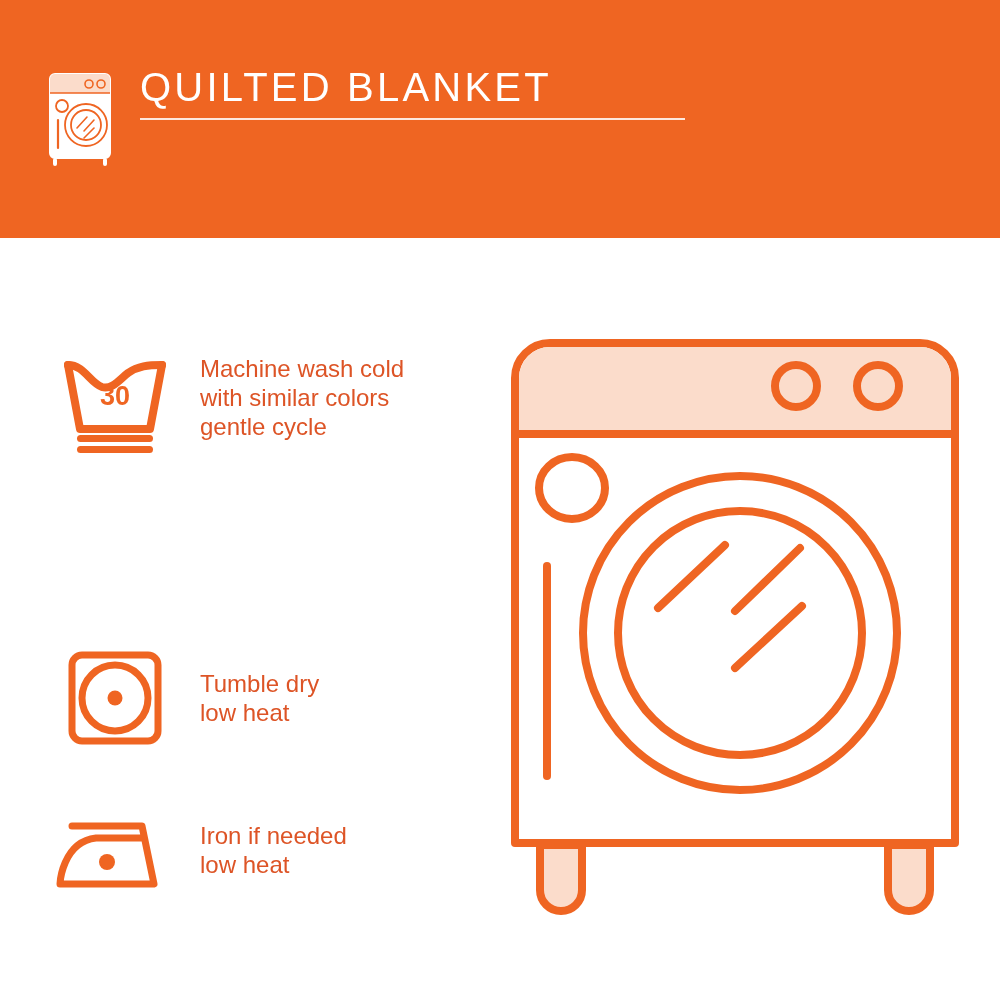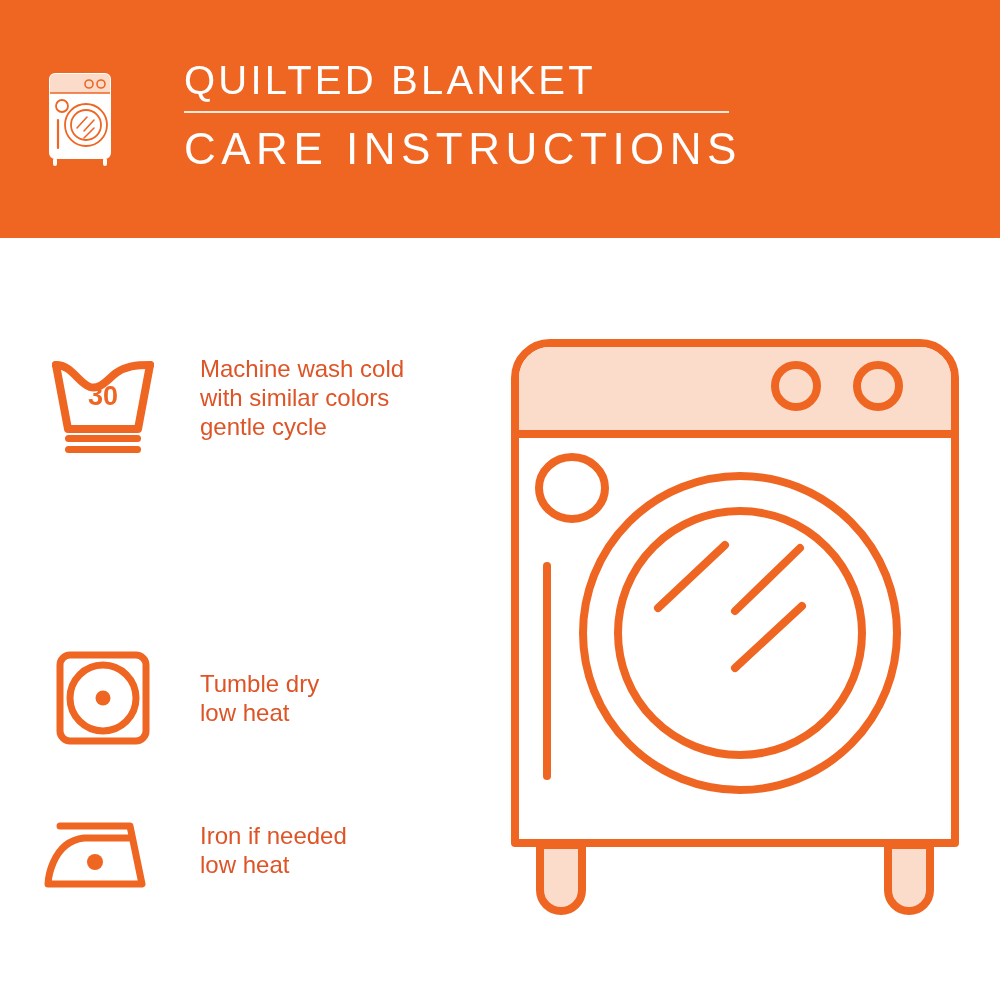--- a/index.html
+++ b/index.html
@@ -13,21 +13,21 @@
 
   
   .header{
     position:absolute;left:0;top:0;width:1000px;height:238px;
     background:#ef6522;
   }
   .header-logo{
     position:absolute;left:44px;top:68px;width:72px;height:104px;
   }
   .header-text{
-    position:absolute;left:140px;top:57px;width:620px;margin-left:44px;
+    position:absolute;left:140px;top:64px;width:620px;
   }
   .title-line1{
     color:#ffffff;
     font-size:40px;
     font-weight:300;
     letter-spacing:3.2px;
     line-height:46px;
     white-space:nowrap;
     font-family:"Liberation Sans", sans-serif;
   }
@@ -48,21 +48,21 @@
     font-family:"Liberation Sans", sans-serif;
   }
 
   
   .care-list{position:absolute;left:0;top:238px;width:470px;height:762px;}
   .care-row{
     position:absolute;left:0;width:470px;height:150px;
     display:flex;align-items:flex-start;
   }
   .care-icon{
-    position:absolute;left:38px;
+    position:absolute;left:50px;
     width:130px;height:120px;
     display:flex;align-items:center;
   }
   .care-text{
     position:absolute;left:200px;
     color:#dd5426;
     font-size:24px;
     line-height:29px;
     font-weight:400;
     font-family:"Liberation Sans", sans-serif;
@@ -106,21 +106,20 @@
         <line x1="40" y1="63" x2="50" y2="52" stroke="#ef6522" stroke-width="1.6" stroke-linecap="round"></line>
         <line x1="40" y1="70" x2="50" y2="60" stroke="#ef6522" stroke-width="1.6" stroke-linecap="round"></line>
         <rect x="9" y="90" width="4" height="8" rx="2" fill="#ffffff"></rect>
         <rect x="59" y="90" width="4" height="8" rx="2" fill="#ffffff"></rect>
       </svg>
     </div>
 
     <div class="header-text">
       <div class="title-line1">QUILTED BLANKET</div>
       <div class="title-rule"></div>
-      <div class="title-line2">CARE INSTRUCTIONS</div>
     </div>
   </div>
 
   <div class="care-list">
 
     <div class="care-row row-1">
       <div class="care-icon r1-icon">
         <svg width="130" height="110" viewBox="0 0 130 110">
           <path d="M18 22 L30 86 H100 L112 22" fill="none" stroke="#ef6522" stroke-width="8" stroke-linecap="round" stroke-linejoin="round"></path>
           <path d="M18 22 C34 22 40 40 52 44 C62 47 70 36 78 30 C88 23 98 22 112 22" fill="none" stroke="#ef6522" stroke-width="8" stroke-linecap="round" stroke-linejoin="round"></path>

